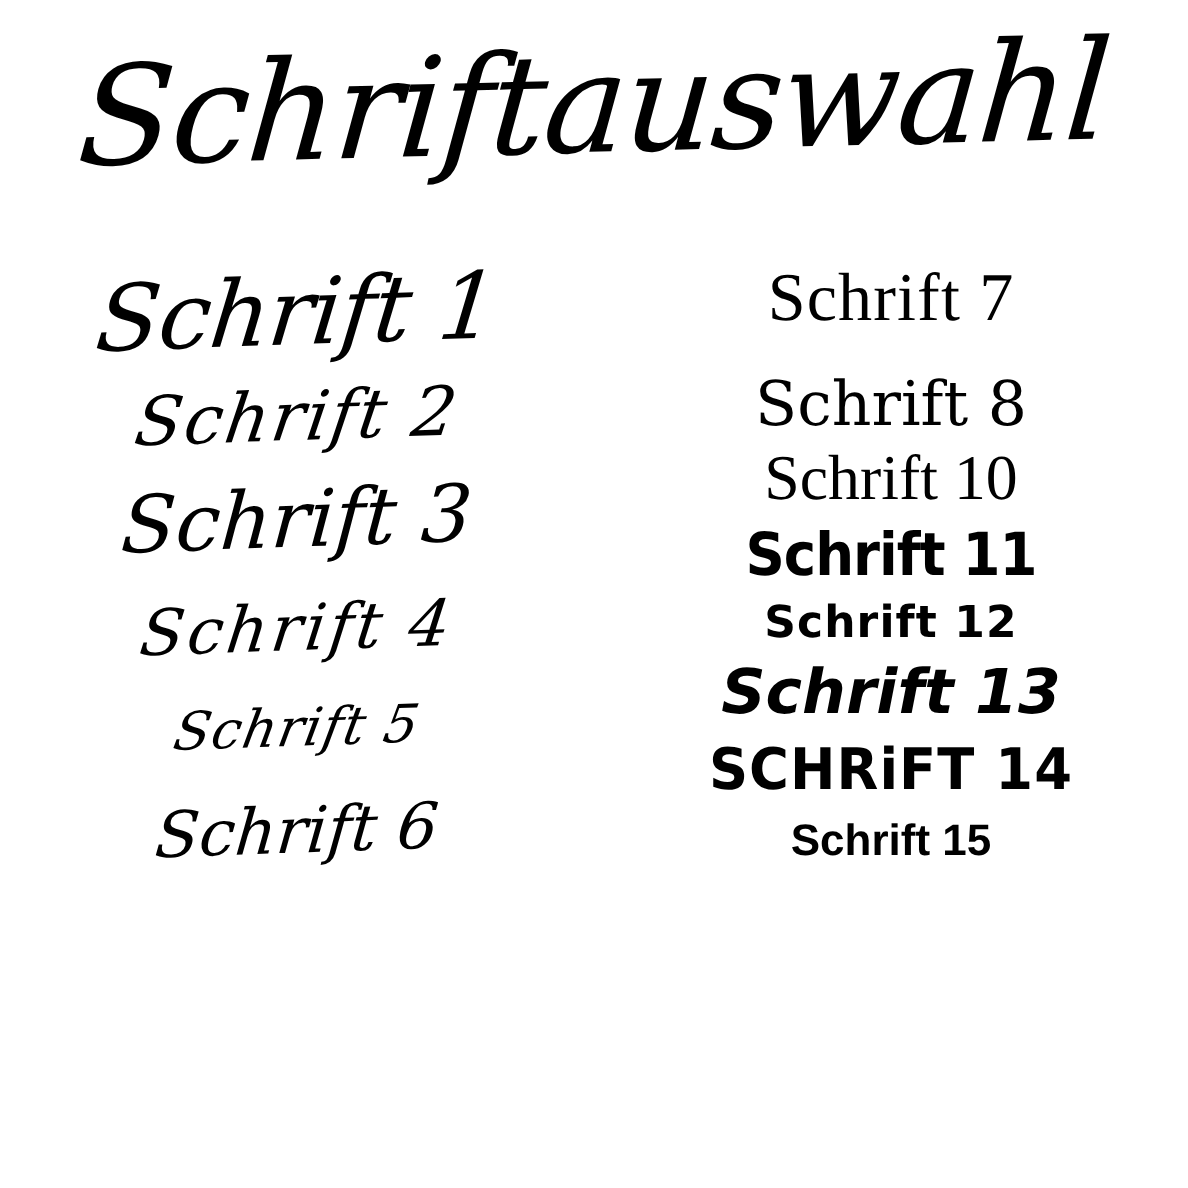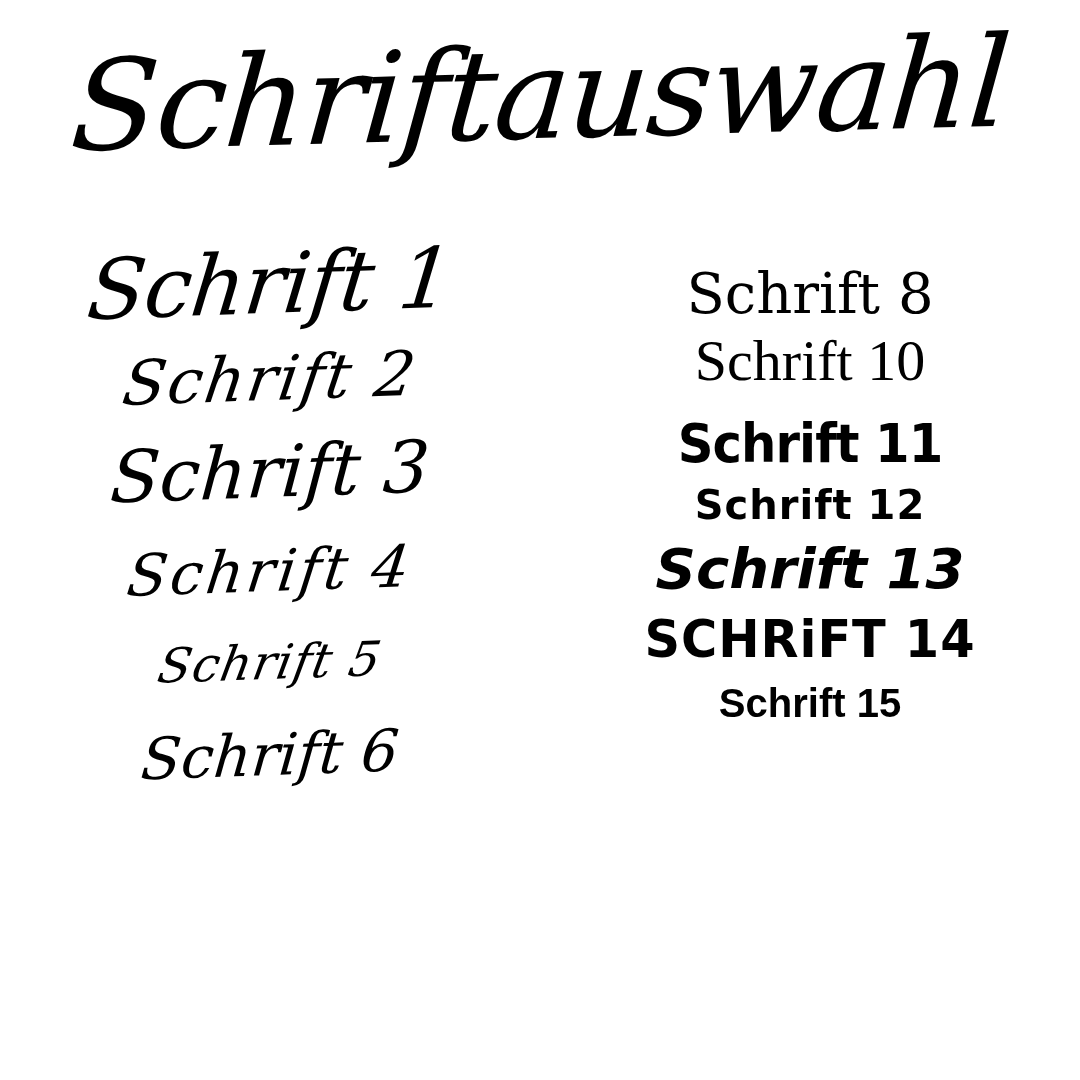--- a/index.html
+++ b/index.html
@@ -146,21 +146,21 @@
     font-size: 52px;
     font-weight: 400;
     letter-spacing: 0px;
     margin-bottom: 12px;
   }
   .s10 {
     font-family: "Liberation Serif", serif;
     font-size: 58px;
     font-weight: 400;
     letter-spacing: 0px;
-    margin-bottom: 27px;
+    margin-bottom: 14px;
   }
   .s11 {
     font-family: "DejaVu Sans", sans-serif;
     font-size: 54px;
     font-weight: 700;
     letter-spacing: -1px;
     transform: scaleX(0.92);
     margin-bottom: 14px;
   }
   .s12 {
@@ -205,20 +205,21 @@
     <div class="col col-left">
       <div class="sample s1">Schrift 1</div>
       <div class="sample s2">Schrift 2</div>
       <div class="sample s3">Schrift 3</div>
       <div class="sample s4">Schrift 4</div>
       <div class="sample s5">Schrift 5</div>
       <div class="sample s6">Schrift 6</div>
     </div>
 
     <div class="col col-right">
+      <div class="sample s7">Schrift 7</div>
       <div class="sample s8">Schrift 8</div>
       <div class="sample s10">Schrift 10</div>
       <div class="sample s11">Schrift 11</div>
       <div class="sample s12">Schrift 12</div>
       <div class="sample s13">Schrift 13</div>
       <div class="sample s14">SCHRiFT 14</div>
       <div class="sample s15">Schrift 15</div>
     </div>
 
   </div>

